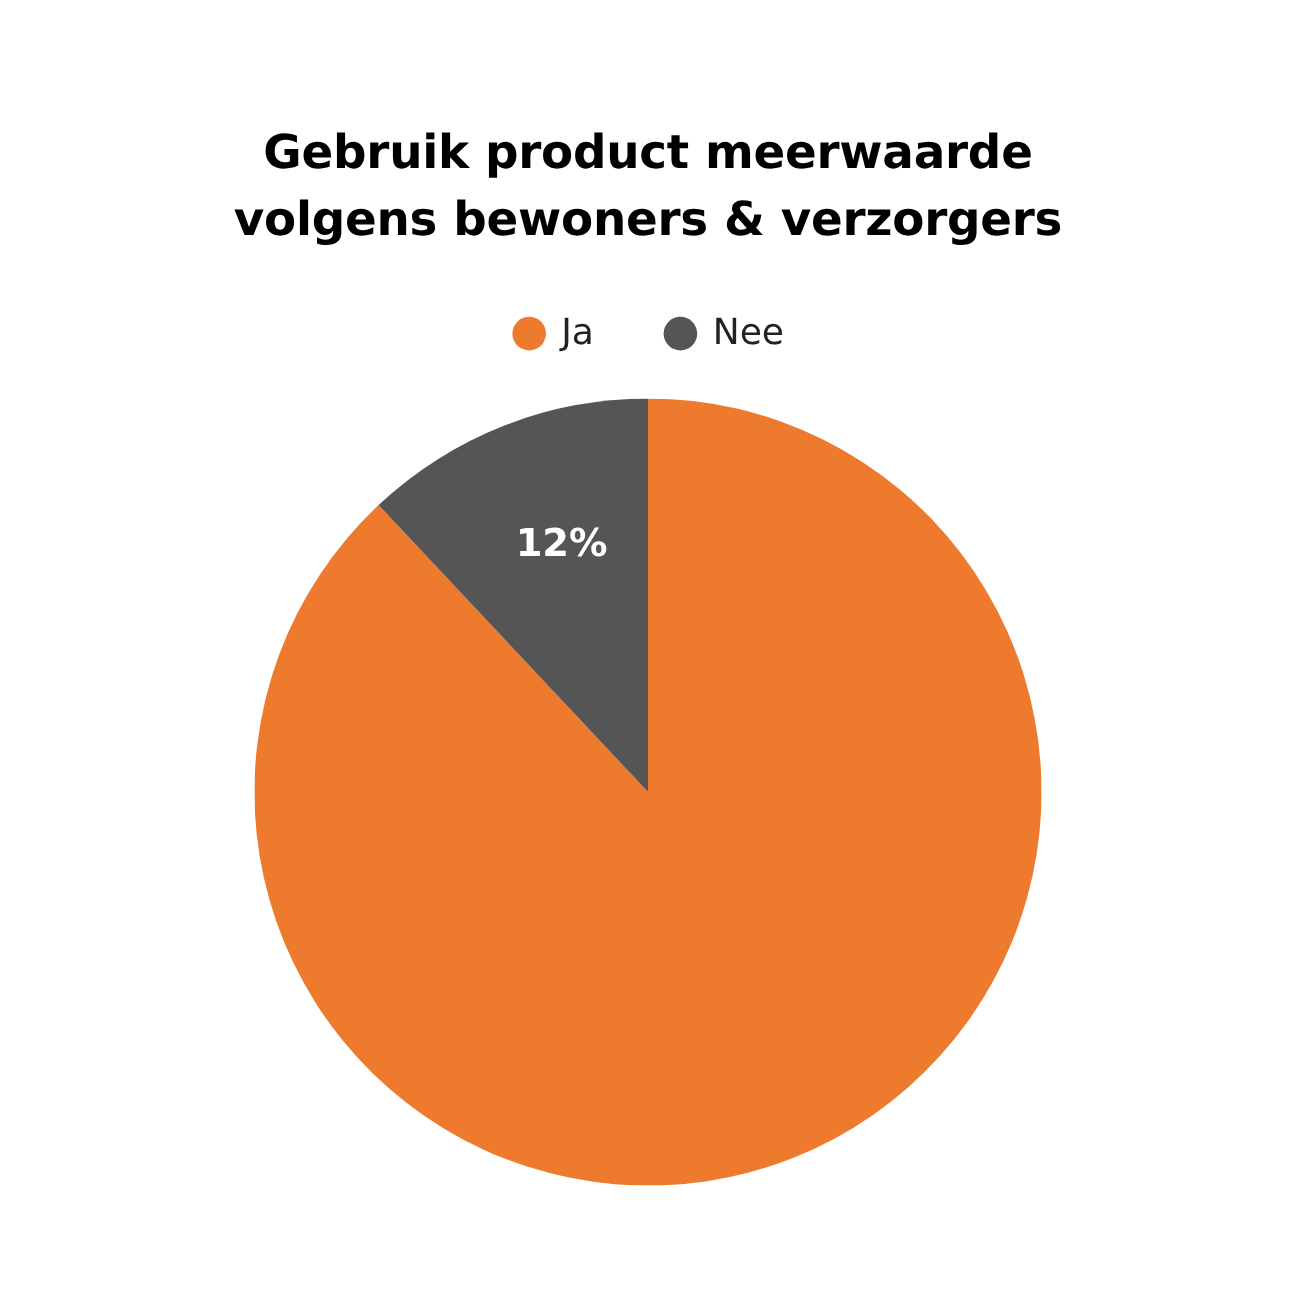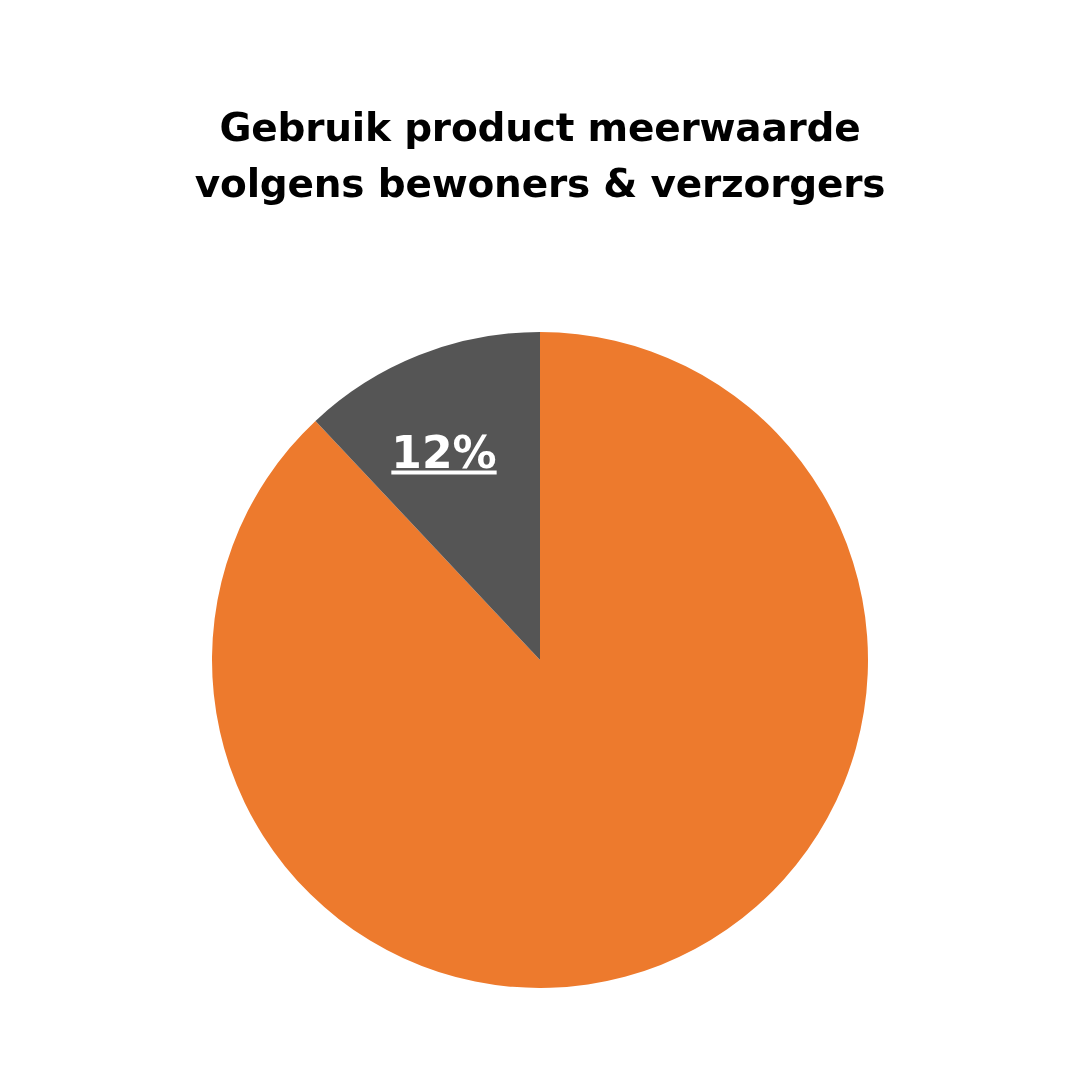--- a/index.html
+++ b/index.html
@@ -89,34 +89,46 @@
     white-space: nowrap;
     transform: translate(-50%, -50%);
     pointer-events: none;
   }
   .slice-label-major {
     left: 540px;
     top: 732px;
     font-size: 48px;
   }
   .slice-label-minor {
-    left: 444px;
+    left: 468px;
     top: 452px;
-    font-size: 44px;
-    text-decoration: underline;
+    font-size: 32px;
   }
 </style>
 </head>
 <body>
 
 <div id="chart-root">
 
   <div class="chart-title">Gebruik product meerwaarde
 volgens bewoners &amp; verzorgers</div>
 
+  <div class="legend">
+
+    <div class="legend-item">
+      <span class="legend-swatch" style="background:#ED7A2D;"></span>
+      <span class="legend-label">Ja</span>
+    </div>
+
+    <div class="legend-item">
+      <span class="legend-swatch" style="background:#555555;"></span>
+      <span class="legend-label">Nee</span>
+    </div>
+
+  </div>
 
   <div class="pie-wrap">
     <svg class="pie-svg" viewBox="0 0 656 656">
       <g id="pie-slices">
         <path id="slice-path-0" d="M 328 328 L 328.000 0.000 A 328 328 0 1 1 103.469 88.898 Z" fill="#ED7A2D"></path>
         <path id="slice-path-1" d="M 328 328 L 103.469 88.898 A 328 328 0 0 1 328.000 0.000 Z" fill="#555555"></path>
       </g>
     </svg>
   </div>
 

